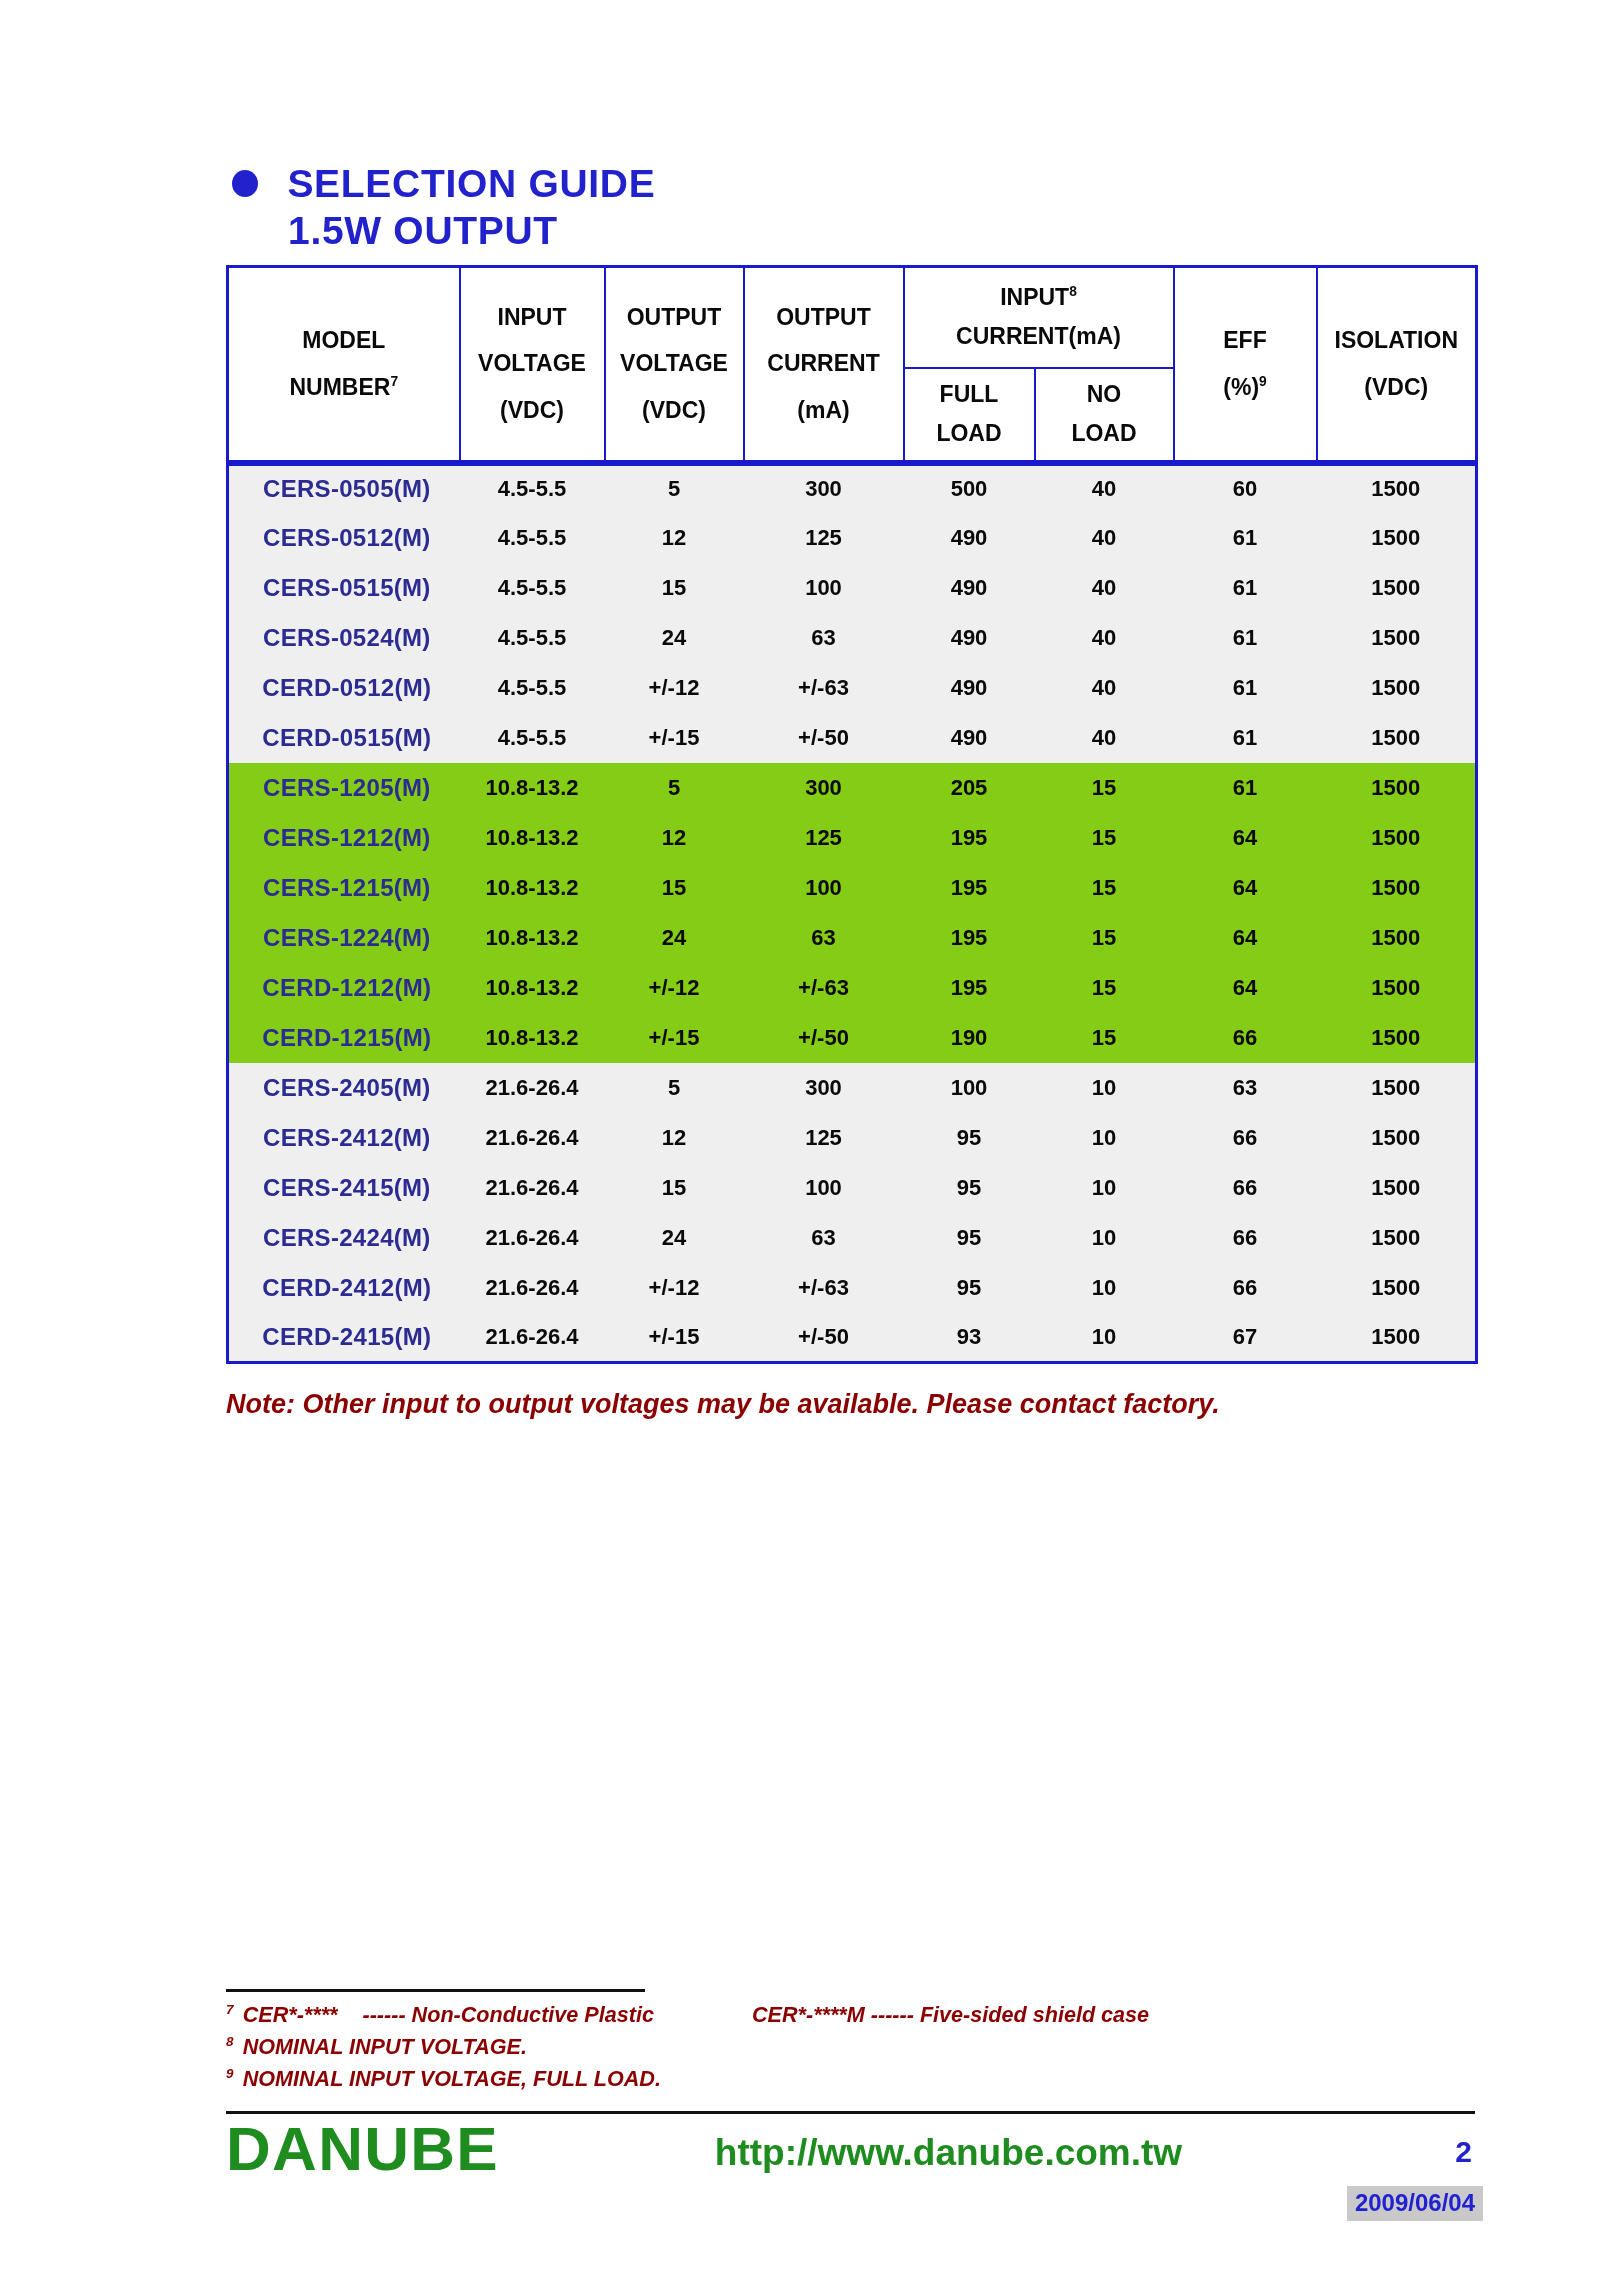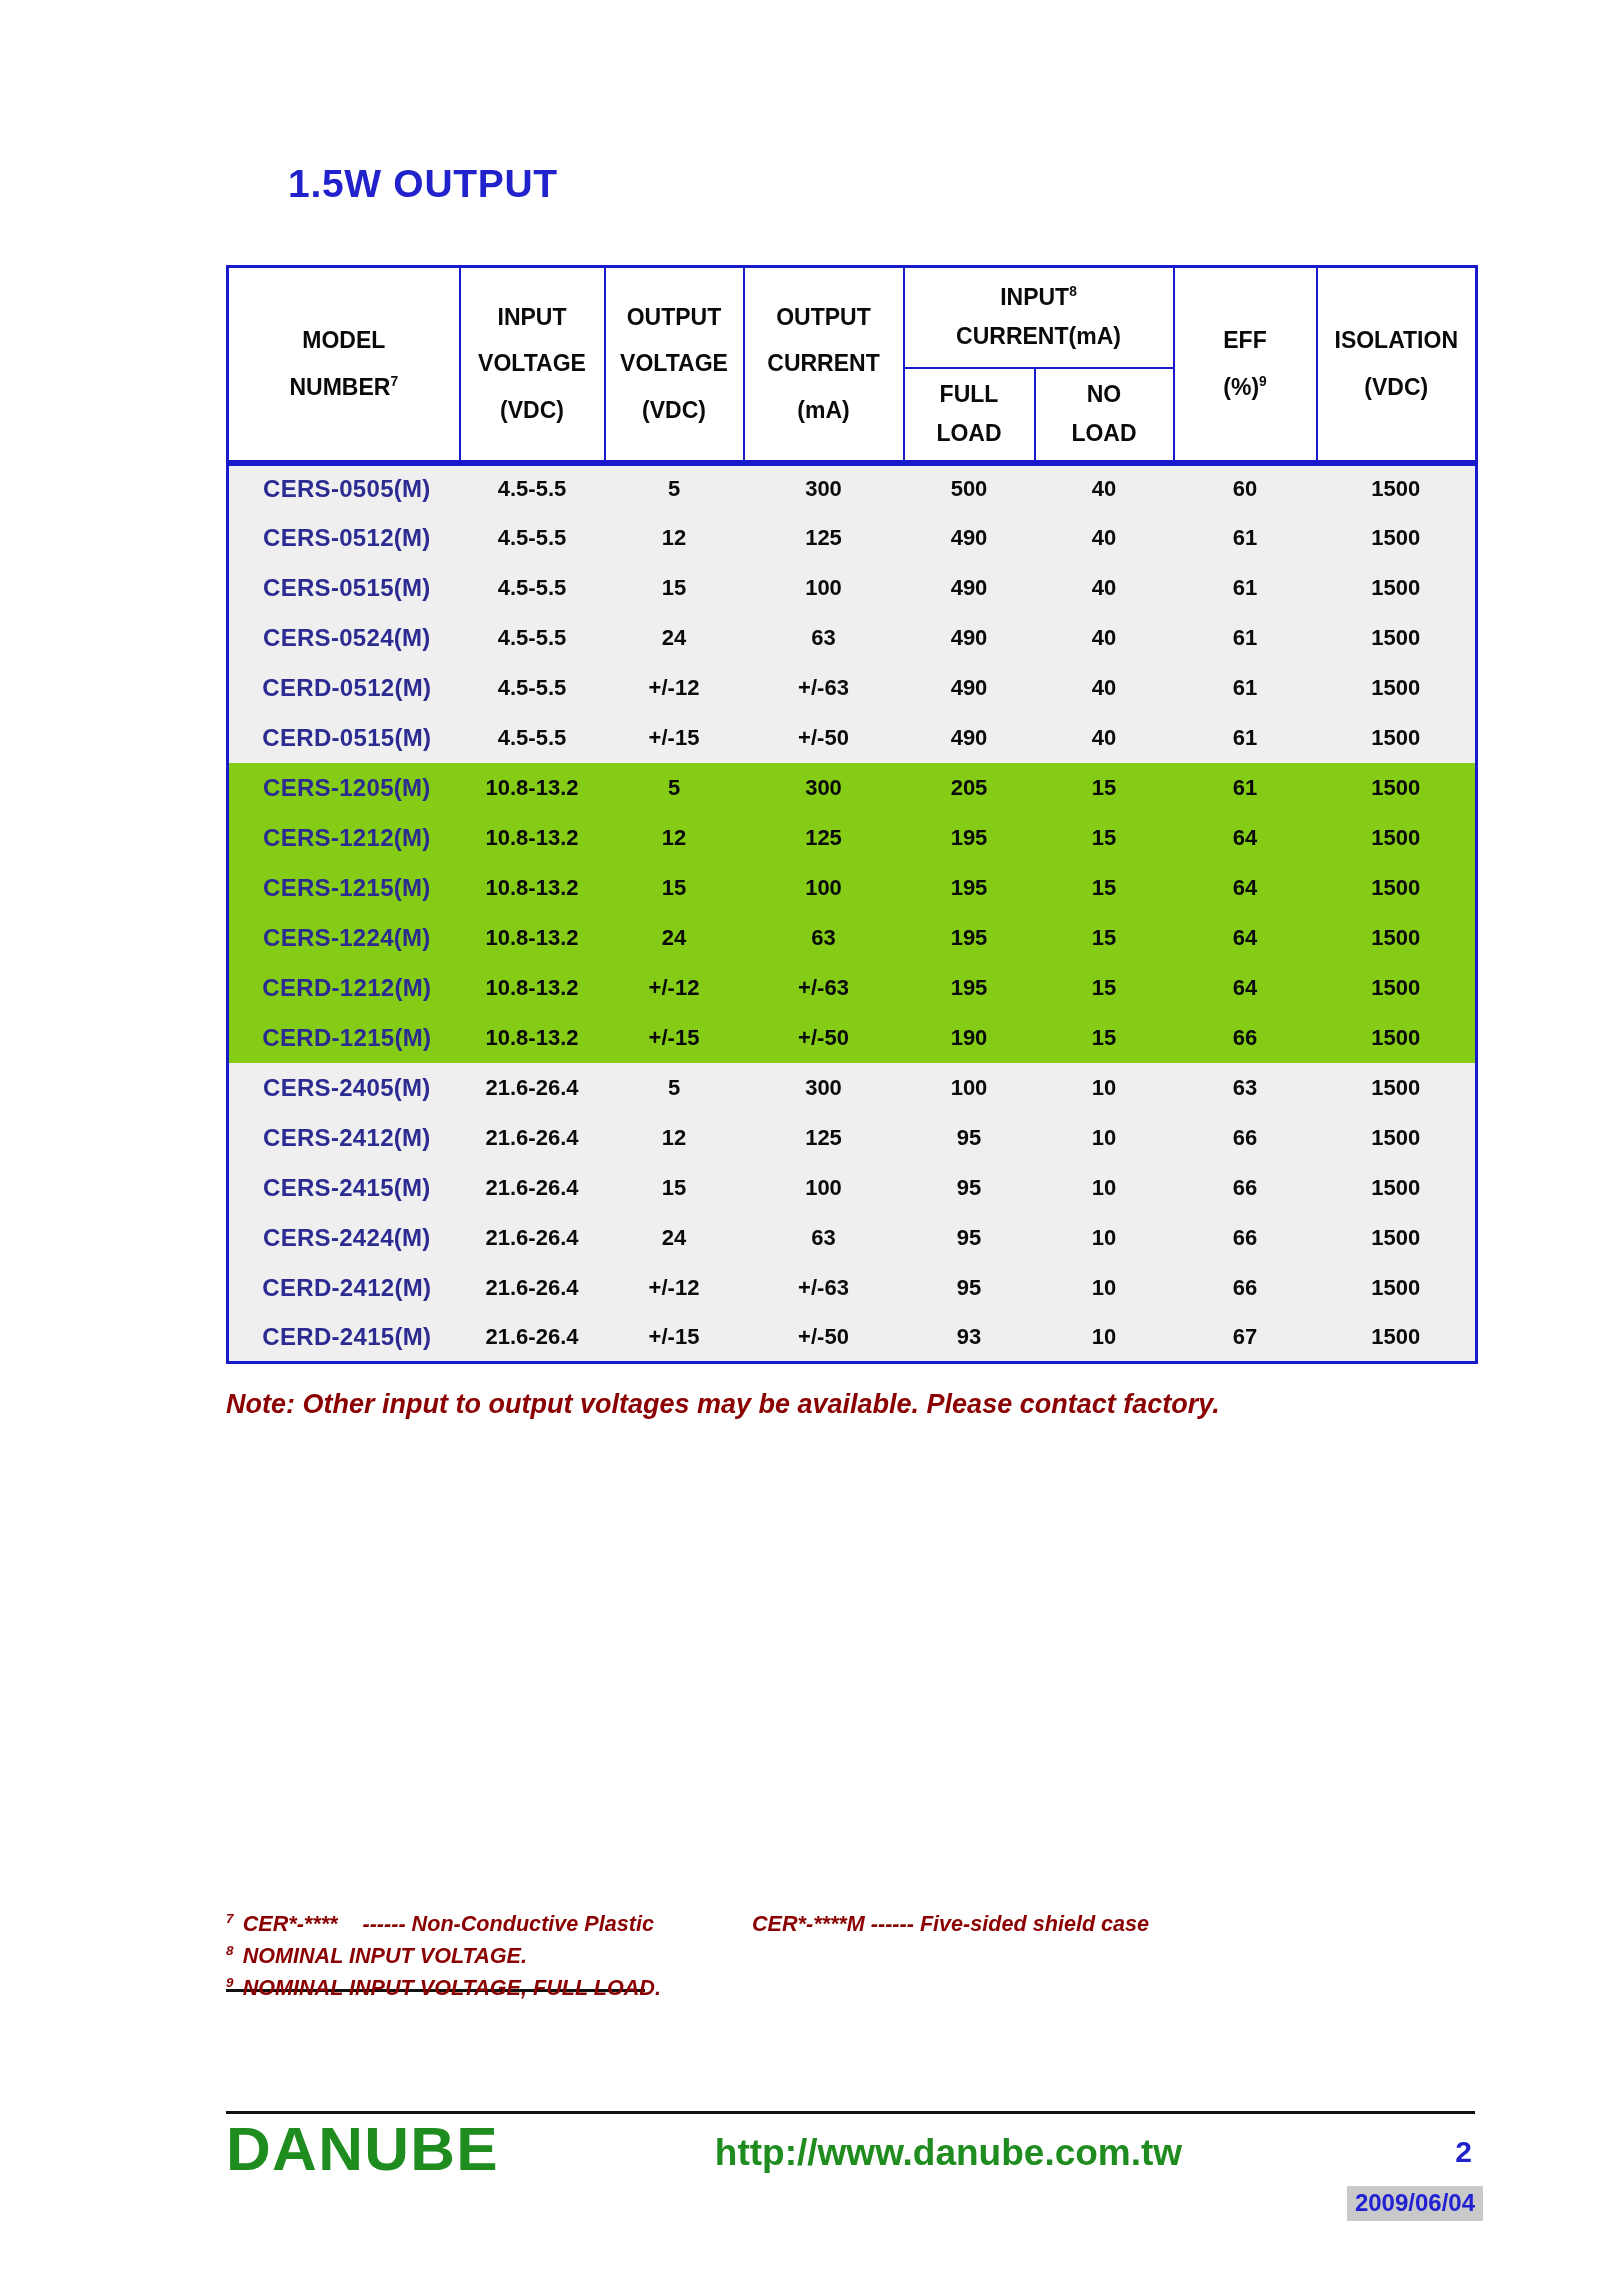--- a/index.html
+++ b/index.html
@@ -54,21 +54,21 @@
   tr.shade-white td{background:#84cc16;}
 
   
   .note{
     position:absolute;left:226px;top:1389px;
     font-size:27px;font-weight:700;font-style:italic;color:var(--note-dark-red);
   }
 
   
   .fn-divider{position:absolute;left:226px;top:1989px;width:419px;height:2.6px;background:#111;}
-  .footnotes{position:absolute;left:226px;top:1908px;font-size:21.6px;font-weight:700;font-style:italic;color:var(--note-dark-red);}
+  .footnotes{position:absolute;left:226px;top:1999px;font-size:21.6px;font-weight:700;font-style:italic;color:var(--note-dark-red);}
   .fn-line{line-height:32px;white-space:nowrap;}
   .fn-line sup{font-size:62%;margin-right:9.2px;}
   .fn7-b{margin-left:25px;}
   .fn7-c{margin-left:98px;}
 
   
   .footer-rule{position:absolute;left:226px;top:2111px;width:1249px;height:3.3px;background:#111;}
   .logo{
     position:absolute;left:226px;top:2119px;
     font-size:62px;font-weight:700;color:var(--logo-green);letter-spacing:1.3px;line-height:59px;
@@ -84,20 +84,24 @@
   .date-box{
     position:absolute;left:1347px;top:2186px;
     background:var(--date-bg-gray);padding:3.3px 7.9px;
     font-size:24px;font-weight:700;color:#2121d1;
   }
 </style>
 </head>
 <body>
 
 <div class="title-block">
+  <div class="title-row">
+    <span class="bullet"></span>
+    <span class="title-text">SELECTION GUIDE</span>
+  </div>
   <div class="title-text title-line2">1.5W OUTPUT</div>
 </div>
 
 <div class="table-wrap">
   <table class="sel">
     <colgroup>
       <col style="width:232px">
         <col style="width:145px">
         <col style="width:139px">
         <col style="width:160px">

